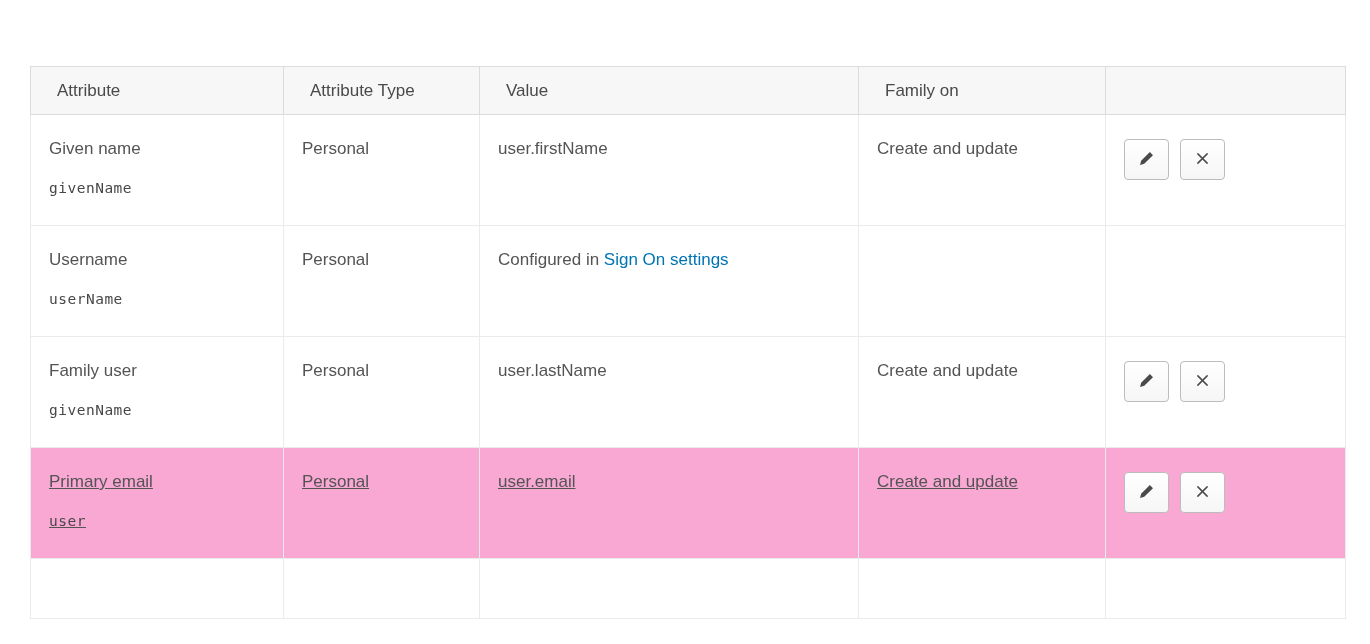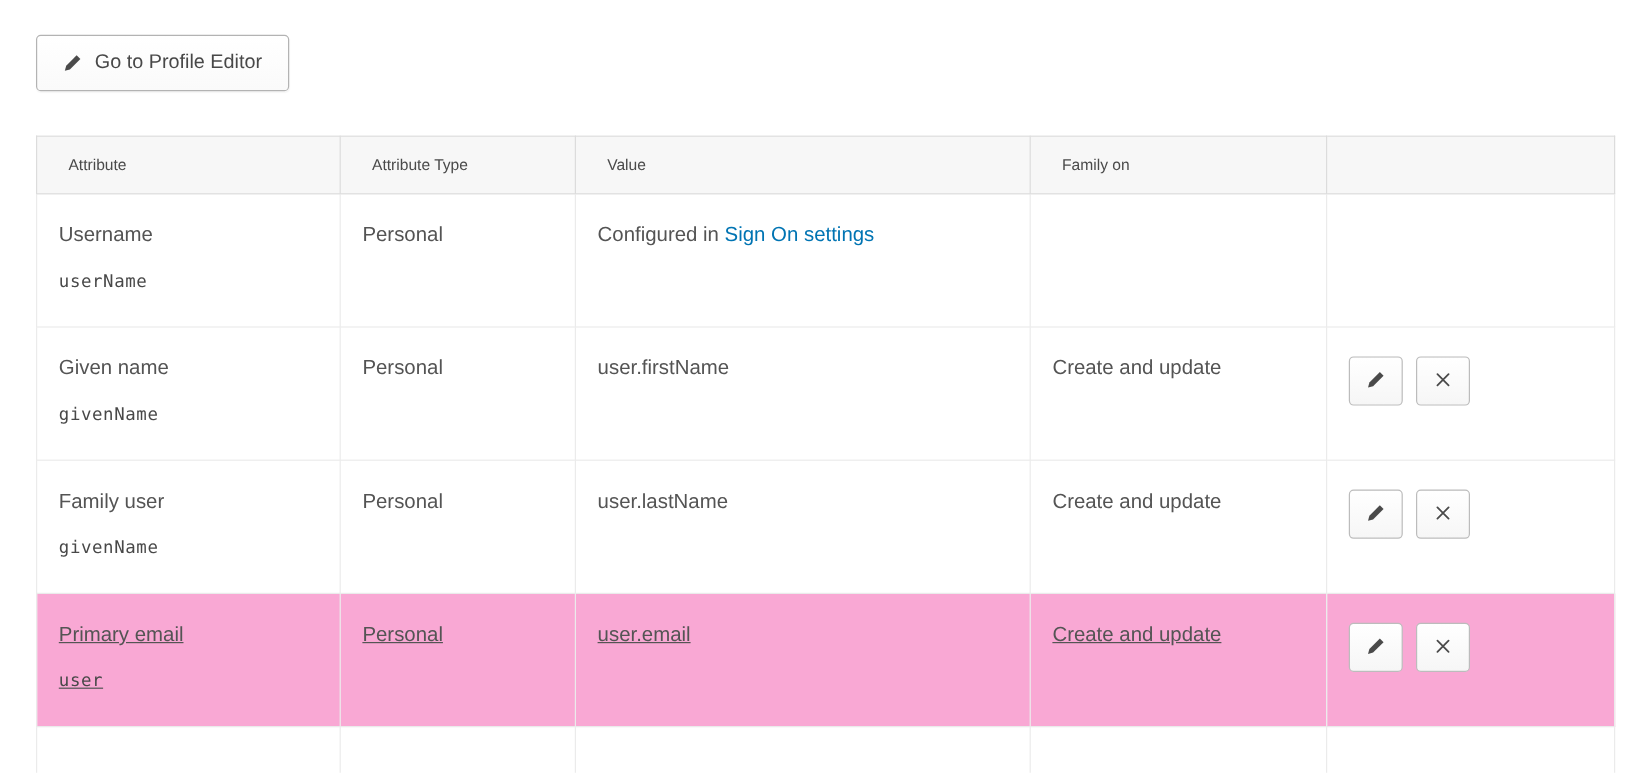--- a/index.html
+++ b/index.html
@@ -39,21 +39,21 @@
   .attr-table col.c5 { width: 240px; }
 
   .attr-table th {
     background: #f7f7f7;
     border: 1px solid #dcdcdc;
     height: 48px;
     text-align: left;
     vertical-align: middle;
     padding: 0 26px;
     font-weight: normal;
-    font-size: 13px;
+    font-size: 17px;
     color: #4a4a4a;
   }
   .attr-table td {
     border: 1px solid #ebebeb;
     border-top: 1px solid #e0e0e0;
     vertical-align: top;
     padding: 24px 18px 20px 18px;
     height: 111px;
     font-size: 17px;
     color: #545454;
@@ -80,28 +80,20 @@
     cursor: pointer;
   }
   tr.empty-row td { height: 60px; border-top: 1px solid #e0e0e0; }
 </style>
 </head>
 <body>
 
 <div class="page">
 
   <div class="toolbar">
-    <button class="btn">
-      <span class="ic">
-        <svg viewBox="0 0 16 16" width="15" height="15" aria-hidden="true">
-          <path d="M11.6 1.1 L14.9 4.4 L5.6 13.7 L1.1 14.9 L2.3 10.4 Z" fill="#4a4a4a"></path>
-        </svg>
-      </span>
-      <span>Go to Profile Editor</span>
-    </button>
   </div>
 
   <table class="attr-table">
     <colgroup>
       <col class="c1">
         <col class="c2">
         <col class="c3">
         <col class="c4">
         <col class="c5">
     </colgroup>
@@ -110,62 +102,62 @@
         <th>Attribute</th>
         <th>Attribute Type</th>
         <th>Value</th>
         <th>Family on</th>
         <th></th>
       </tr>
     </thead>
     <tbody>
         <tr>
     <td>
+      <span class="attr-label">Given name</span>
+      <span class="attr-var">givenName</span>
+    </td>
+    <td>
+      <span>Personal</span>
+    </td>
+    <td><span>user.firstName</span></td>
+    <td>
+      <span>Create and update</span>
+    </td>
+    <td>
+      <div class="actions">
+        <button class="icon-btn">
+          <span>
+            <svg viewBox="0 0 16 16" width="15" height="15" aria-hidden="true">
+              <path d="M11.6 1.1 L14.9 4.4 L5.6 13.7 L1.1 14.9 L2.3 10.4 Z" fill="#4a4a4a"></path>
+            </svg>
+          </span>
+        </button>
+        <button class="icon-btn">
+          <span>
+            <svg viewBox="0 0 14 14" width="13" height="13" aria-hidden="true">
+              <path d="M2 2 L12 12 M12 2 L2 12" stroke="#4a4a4a" stroke-width="1.6" stroke-linecap="round"></path>
+            </svg>
+          </span>
+        </button>
+      </div>
+    </td>
+  </tr>
+        <tr>
+    <td>
       <span class="attr-label">Username</span>
       <span class="attr-var">userName</span>
     </td>
     <td>
       <span>Personal</span>
     </td>
     <td>Configured in <a class="link" href="#" style="color: rgb(0, 116, 179);">Sign On settings</a></td>
     <td>
       <span></span>
     </td>
     <td></td>
-  </tr>
-        <tr>
-    <td>
-      <span class="attr-label">Given name</span>
-      <span class="attr-var">givenName</span>
-    </td>
-    <td>
-      <span>Personal</span>
-    </td>
-    <td><span>user.firstName</span></td>
-    <td>
-      <span>Create and update</span>
-    </td>
-    <td>
-      <div class="actions">
-        <button class="icon-btn">
-          <span>
-            <svg viewBox="0 0 16 16" width="15" height="15" aria-hidden="true">
-              <path d="M11.6 1.1 L14.9 4.4 L5.6 13.7 L1.1 14.9 L2.3 10.4 Z" fill="#4a4a4a"></path>
-            </svg>
-          </span>
-        </button>
-        <button class="icon-btn">
-          <span>
-            <svg viewBox="0 0 14 14" width="13" height="13" aria-hidden="true">
-              <path d="M2 2 L12 12 M12 2 L2 12" stroke="#4a4a4a" stroke-width="1.6" stroke-linecap="round"></path>
-            </svg>
-          </span>
-        </button>
-      </div>
-    </td>
   </tr>
         <tr>
     <td>
       <span class="attr-label">Family user</span>
       <span class="attr-var">givenName</span>
     </td>
     <td>
       <span>Personal</span>
     </td>
     <td><span>user.lastName</span></td>

